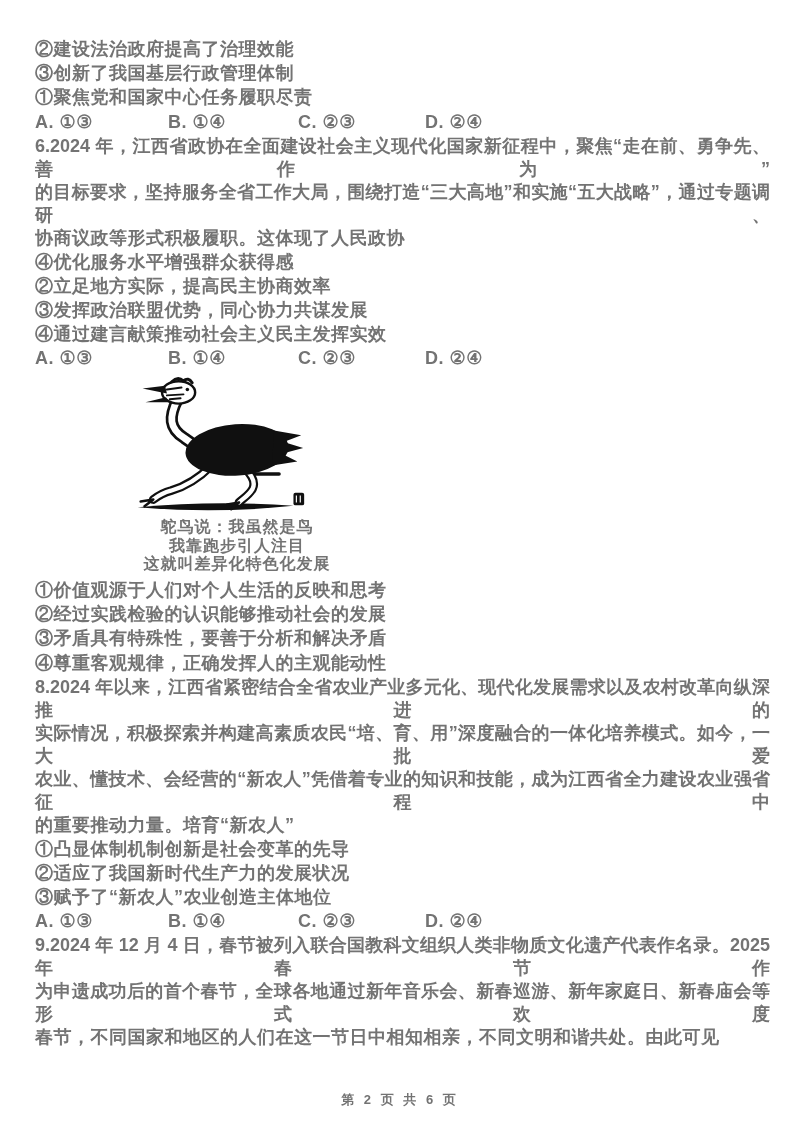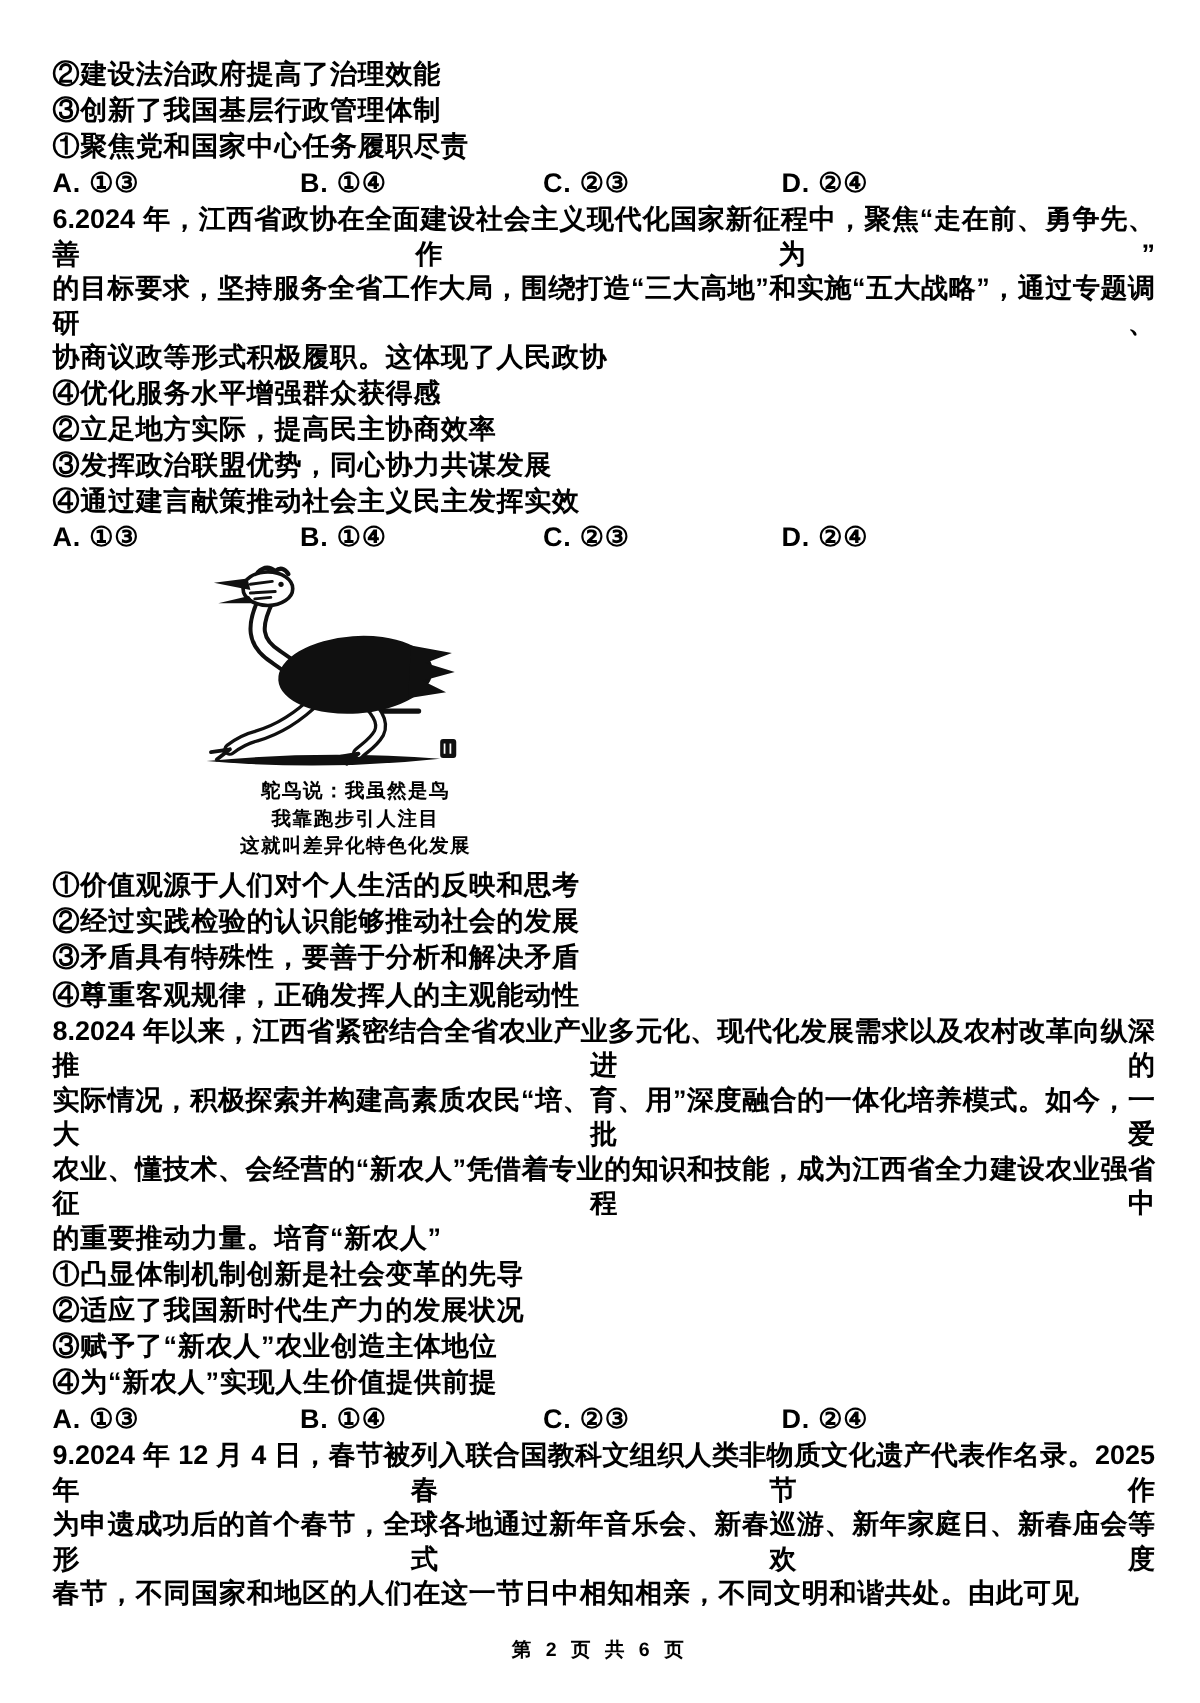--- a/index.html
+++ b/index.html
@@ -1,38 +1,38 @@
 <!DOCTYPE html>
 <html><head>
 <meta charset="utf-8">
 <style>
   html,body{margin:0;padding:0;background:#ffffff;}
   .page{
     position:relative;
     width:800px;height:1135px;
     background:#ffffff;
-    color:#000000;
+    color:#737373;
     font-family:"Liberation Sans",sans-serif;
     font-weight:700;
     font-size:18px;
     overflow:hidden;
   }
   .content{padding:36px 30px 0 35px;}
   .line{line-height:23px;white-space:nowrap;letter-spacing:.5px;}
   .just{white-space:normal;text-align:justify;text-align-last:justify;letter-spacing:0;line-height:23px;}
   .opt{line-height:24.2px;letter-spacing:.5px;white-space:nowrap;}
-  .answers{display:flex;line-height:24px;letter-spacing:.5px;gap:32px;}
+  .answers{display:flex;line-height:24px;letter-spacing:.5px;}
   .answers .a{flex:0 0 133px;}
   .answers .b{flex:0 0 130px;}
   .answers .c{flex:0 0 127px;}
   .answers .d{flex:1 1 auto;}
   .qblock{margin-top:1px;}
   .figure{width:316px;margin:2px 0 4px 44px;text-align:center;}
   .figure svg{display:block;margin:0 auto;}
-  .caption{font-size:13px;line-height:18.5px;letter-spacing:1px;font-weight:700;}
+  .caption{font-size:16px;line-height:18.5px;letter-spacing:1px;font-weight:700;}
   .caption .cap-line{white-space:nowrap;}
   .footer{
     position:absolute;left:0;right:0;bottom:26px;
     text-align:center;font-size:13px;letter-spacing:3px;
   }
 </style>
 </head>
 <body>
 
 <div class="page">
@@ -119,21 +119,20 @@
     </div>
 
     <div class="qblock">
       <div class="just">8.2024 年以来，江西省紧密结合全省农业产业多元化、现代化发展需求以及农村改革向纵深推进的</div>
       <div class="just">实际情况，积极探索并构建高素质农民“培、育、用”深度融合的一体化培养模式。如今，一大批爱</div>
       <div class="just">农业、懂技术、会经营的“新农人”凭借着专业的知识和技能，成为江西省全力建设农业强省征程中</div>
       <div class="line">的重要推动力量。培育“新农人”</div>
       <div class="opt">①凸显体制机制创新是社会变革的先导</div>
       <div class="opt">②适应了我国新时代生产力的发展状况</div>
       <div class="opt">③赋予了“新农人”农业创造主体地位</div>
-      <div class="opt">④为“新农人”实现人生价值提供前提</div>
       <div class="answers">
         <span class="a">A. ①③</span>
         <span class="b">B. ①④</span>
         <span class="c">C. ②③</span>
         <span class="d">D. ②④</span>
       </div>
     </div>
 
     <div class="qblock">
       <div class="just">9.2024 年 12 月 4 日，春节被列入联合国教科文组织人类非物质文化遗产代表作名录。2025 年春节作</div>

